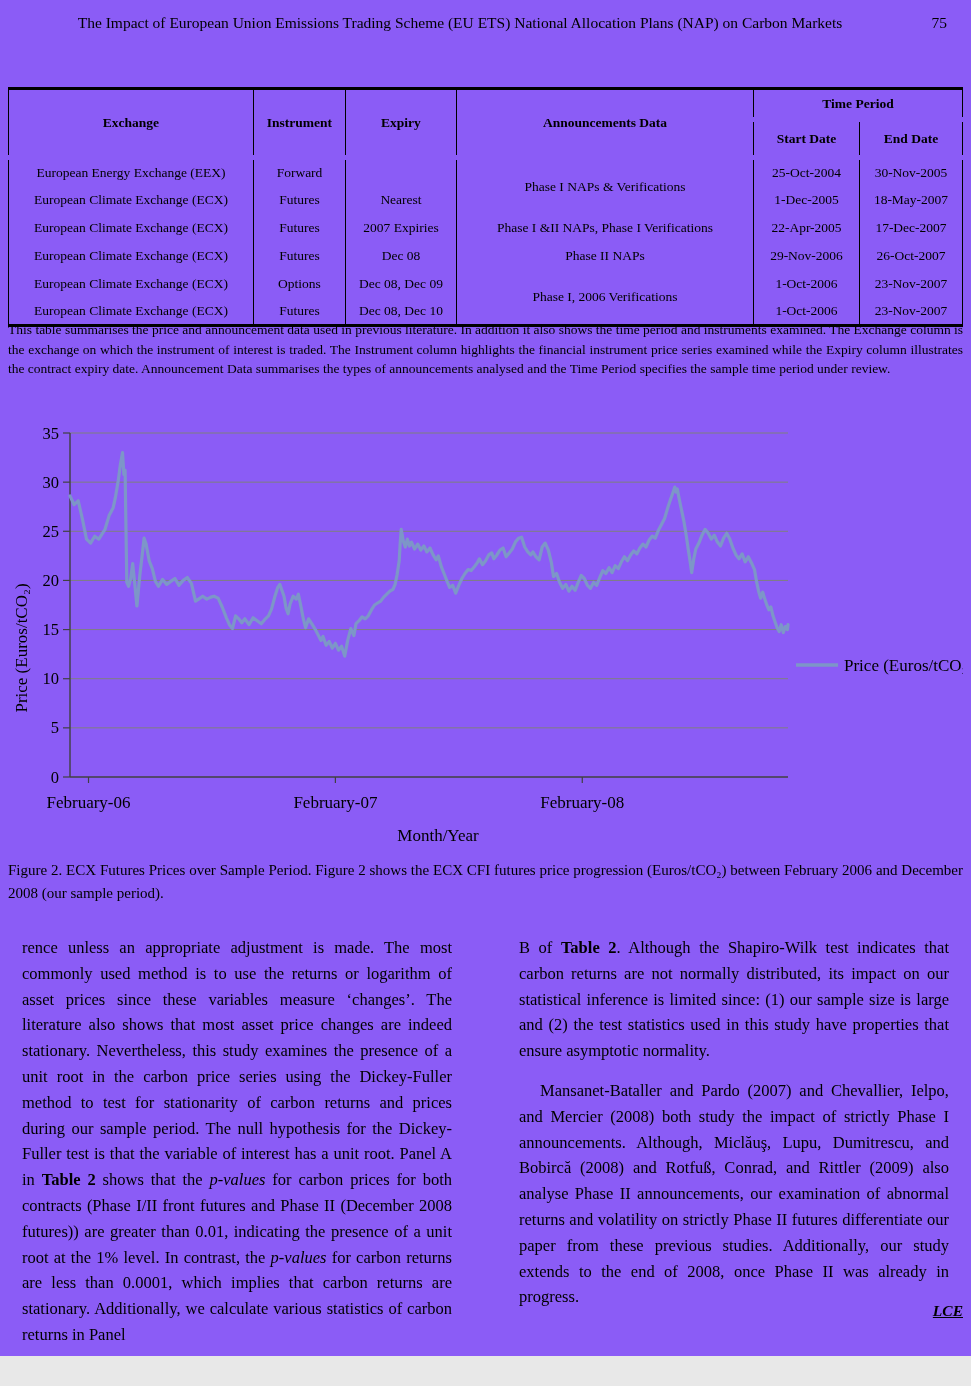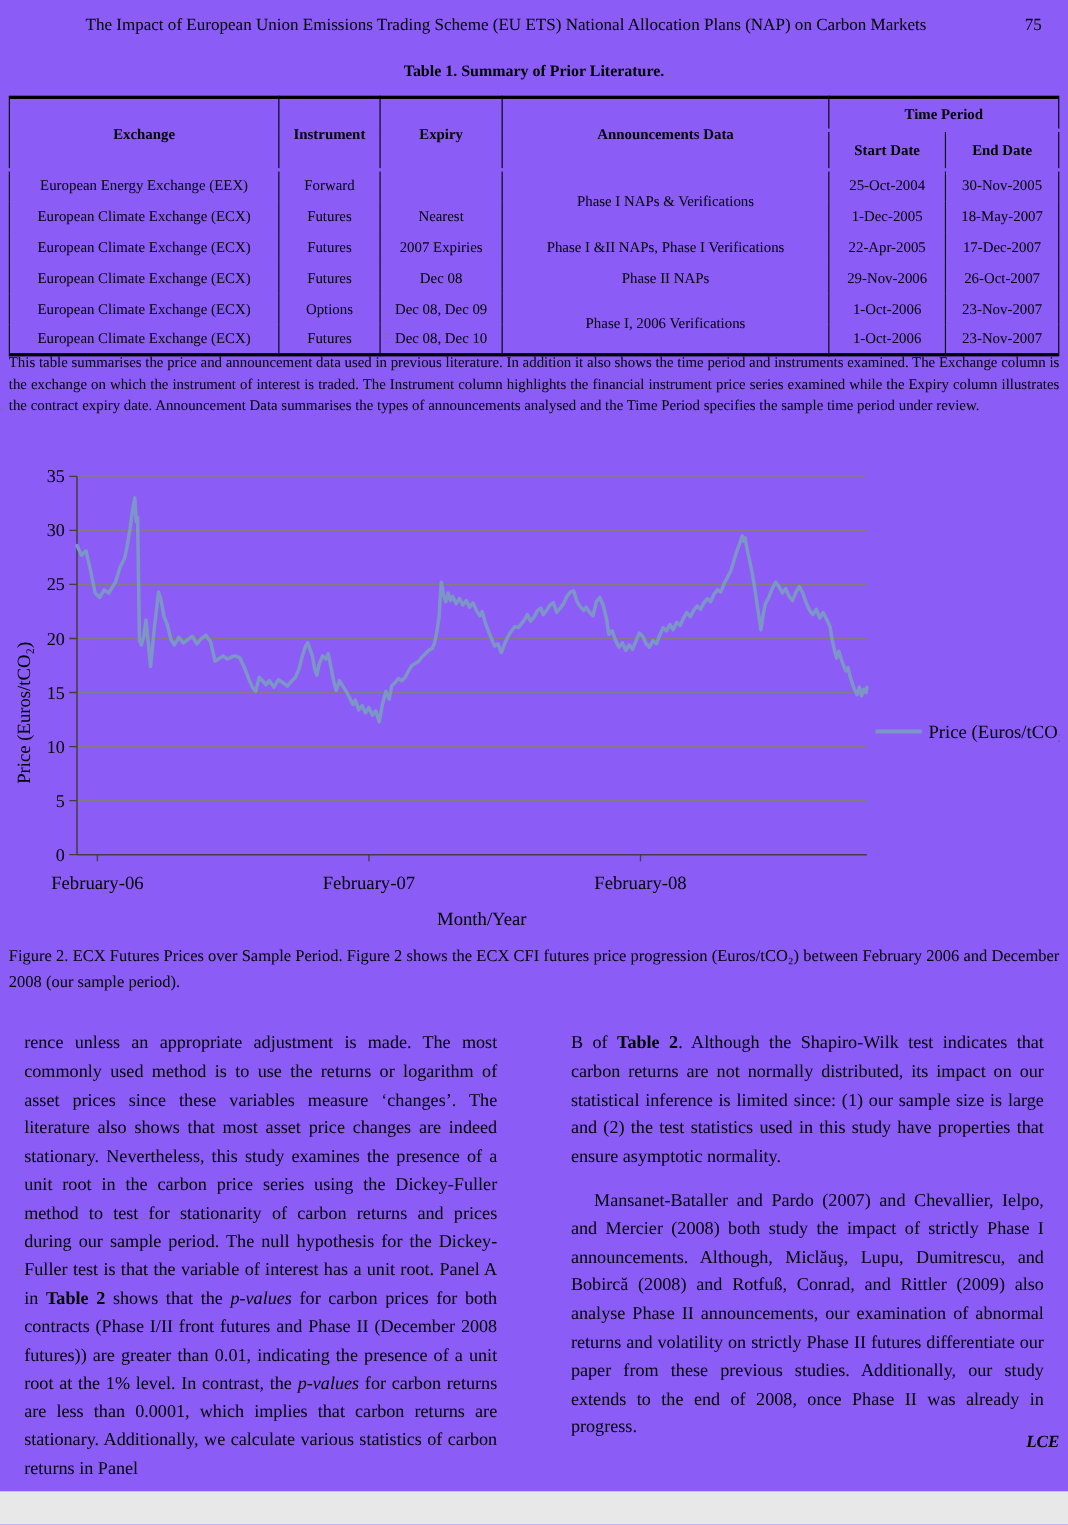--- a/index.html
+++ b/index.html
@@ -7,49 +7,48 @@
         font-family:"Liberation Serif","DejaVu Serif",serif;color:#000;overflow:hidden;}
   .running-head{position:absolute;top:14px;left:0;width:920px;text-align:center;font-size:15.5px;}
   .page-number{position:absolute;top:14px;right:24px;font-size:15.5px;}
   .table-caption{position:absolute;top:57px;left:0;width:100%;text-align:center;
                  font-weight:bold;font-size:14.5px;}
   table.lit{position:absolute;top:87px;left:8px;width:954px;border-collapse:collapse;
             table-layout:fixed;font-size:13.5px;
             border-top:3px solid #000;border-bottom:3px solid #000;}
   table.lit th,table.lit td{border-left:1px solid #000;border-right:1px solid #000;
             text-align:center;vertical-align:middle;padding:1px 3px;font-weight:normal;}
-  table.lit thead th{font-weight:bold;border-bottom:3px solid #8b5cf6;}
+  table.lit thead th{font-weight:bold;border-bottom:5px solid #8b5cf6;}
   table.lit thead tr.hr1 th.tp{height:25px;}
   table.lit thead tr.hr2 th{height:31px;}
   table.lit tbody tr{height:28px;}
   .table-note{position:absolute;top:320px;left:8px;width:955px;font-size:13.5px;
               line-height:19.5px;text-align:justify;}
   .figure-wrap{position:absolute;top:420px;left:8px;width:955px;height:438px;}
   .figure-caption{position:absolute;top:859px;left:8px;width:955px;font-weight:normal;
                   font-size:15px;line-height:23px;text-align:justify;}
   .body-col{position:absolute;top:921px;width:458px;font-size:16.5px;line-height:25.8px;
             text-align:justify;}
   .body-col.left{left:8px;}
   .body-col.right{left:505px;}
   .body-col p{margin:14px;}
   .body-col p.ind{text-indent:21px;font-family:Liberation Serif, serif;}
   .footer-copyright{position:absolute;top:1430px;left:8px;font-size:18px;}
   .footer-journal{position:absolute;top:1302px;right:8px;font-size:15.5px;
-                  font-weight:bold;font-style:italic;}
+                  font-weight:bold;font-style:italic;text-decoration:underline;}
   svg text{font-family:"Liberation Serif","DejaVu Serif",serif;fill:#000;}
 </style>
 </head>
 <body>
 
 <div class="page">
 
   <div class="running-head">The Impact of European Union Emissions Trading Scheme (EU ETS) National Allocation Plans (NAP) on Carbon Markets</div>
   <div class="page-number">75</div>
 
-  <div class="table-caption">Table 1. Summary of Prior Literature.</div>
 
   <table class="lit">
     <colgroup>
       <col style="width:245px">
         <col style="width:92px">
         <col style="width:111px">
       <col style="width:297px">
         <col style="width:106px">
         <col style="width:103px">
     </colgroup>

